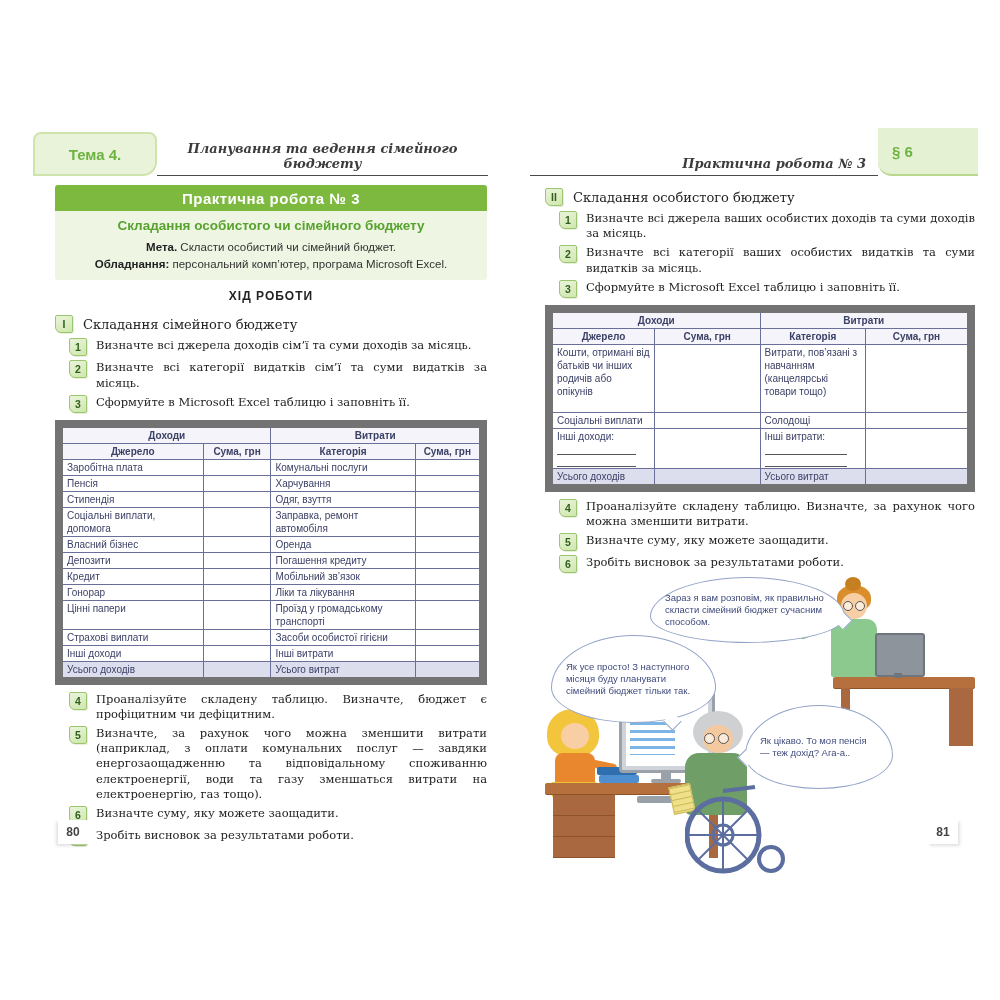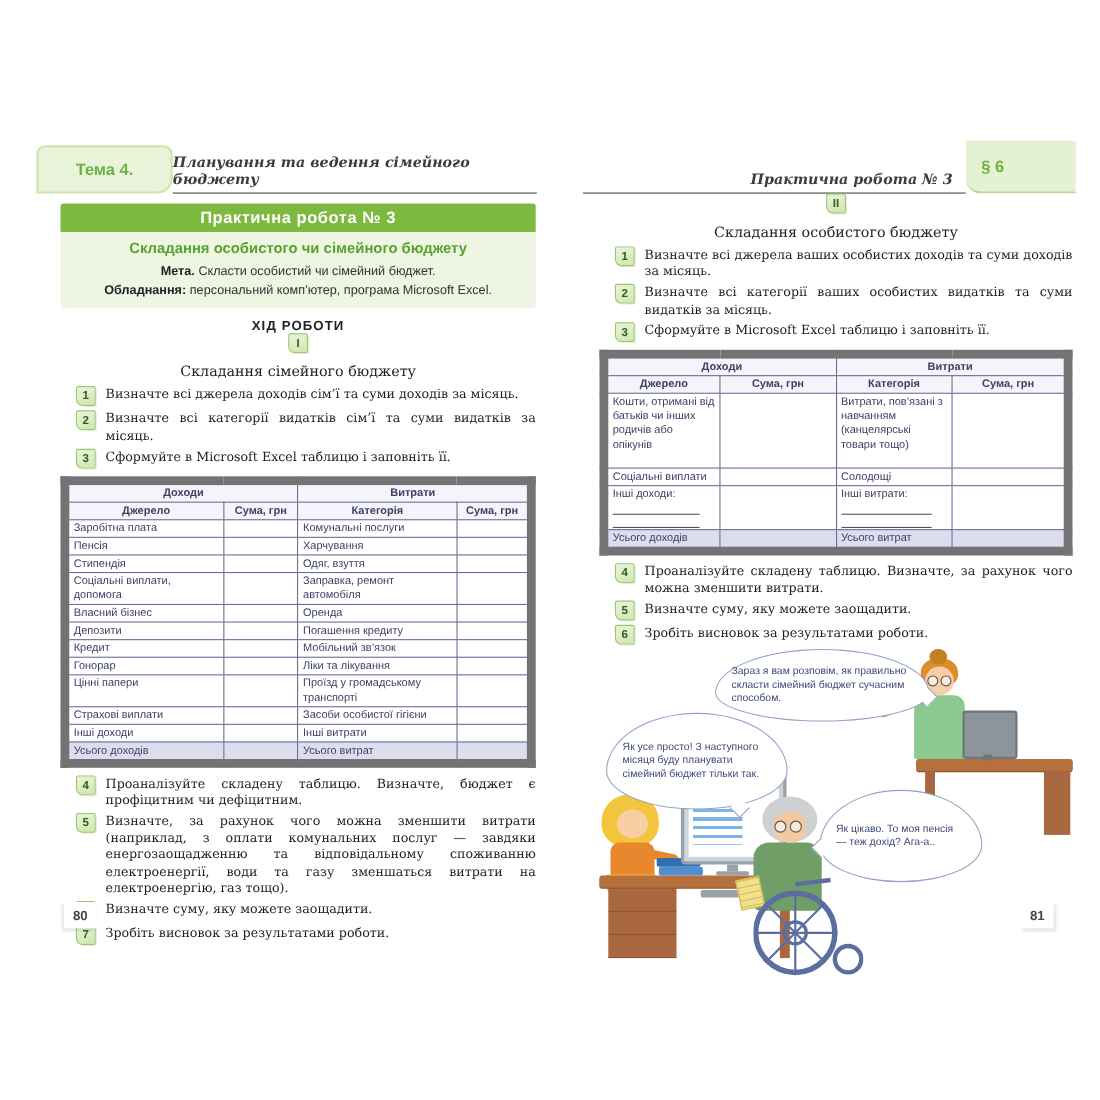--- a/index.html
+++ b/index.html
@@ -13,38 +13,38 @@
   .hdr{display:flex;align-items:flex-end;height:46px;}
   .tab-left{width:120px;height:40px;background:#e9f3da;border:2px solid #cfe4ad;
             border-radius:8px 8px 14px 0;display:flex;align-items:center;justify-content:center;
             font-weight:bold;font-size:15px;color:#6db33f;}
   .tab-right{width:100px;height:48px;background:#e5f1d3;border-bottom:2px solid #b9d78f;
              border-radius:0 0 0 14px;display:flex;align-items:center;padding-left:14px;
              font-weight:bold;font-size:15px;color:#6db33f;box-sizing:border-box;}
   .hdr-title{flex:1;border-bottom:1.5px solid #4a4a4a;padding-bottom:4px;
              font-family:"DejaVu Serif",serif;font-style:italic;font-weight:bold;
              font-size:13px;color:#3c3c3c;}
-  .hdr-title.center{text-align:left;}
+  .hdr-title.center{text-align:center;}
   .hdr-title.right{text-align:right;padding-right:12px;}
   
   .content-l{margin-left:22px;width:432px;}
   .content-r{margin-left:15px;width:430px;}
   
   .green-bar{margin-top:9px;height:26px;background:#7cb93e;border-radius:3px 3px 0 0;
              display:flex;align-items:center;justify-content:center;color:#fff;
              font-weight:bold;font-size:15px;letter-spacing:.5px;}
   .green-panel{background:#eef5e2;border-radius:0 0 3px 3px;padding:7px 10px 8px;}
   .subtitle{text-align:center;font-weight:bold;font-size:13.5px;color:#58a32e;margin-bottom:6px;}
   .meta-line{font-size:11.5px;color:#333;text-align:center;line-height:1.45;}
   .meta-line b{color:#222;}
   .work-heading{margin-top:9px;text-align:center;font-weight:bold;font-size:12px;
                 letter-spacing:1px;color:#222;}
   
-  .section-line{display:flex;align-items:center;gap:10px;margin-top:0;margin-bottom:5px;
-                font-family:"DejaVu Serif",serif;font-size:13px;color:#222;flex-direction:column;}
+  .section-line{display:flex;align-items:center;gap:10px;margin-top:12px;margin-bottom:5px;
+                font-family:"DejaVu Serif",serif;font-size:13px;color:#222;}
   .badge{display:inline-flex;align-items:center;justify-content:center;
          min-width:16px;height:16px;background:linear-gradient(160deg,#eaf4da,#cfe7ae);
          border:1px solid #9cc56f;border-radius:2px 2px 2px 6px;
          font-family:"Liberation Sans",sans-serif;font-weight:bold;font-size:10.5px;
          color:#2f5e1e;box-shadow:1px 1px 0 #a8c98049;flex:0 0 auto;}
   .step{display:flex;gap:9px;margin:0 0 4px 14px;}
   .step-text{flex:1;font-family:"DejaVu Serif",serif;font-size:11.5px;line-height:1.32;
              text-align:justify;color:#1d1d1d;}
   
   .budget-table{border-collapse:collapse;width:100%;table-layout:fixed;margin-top:7px;

